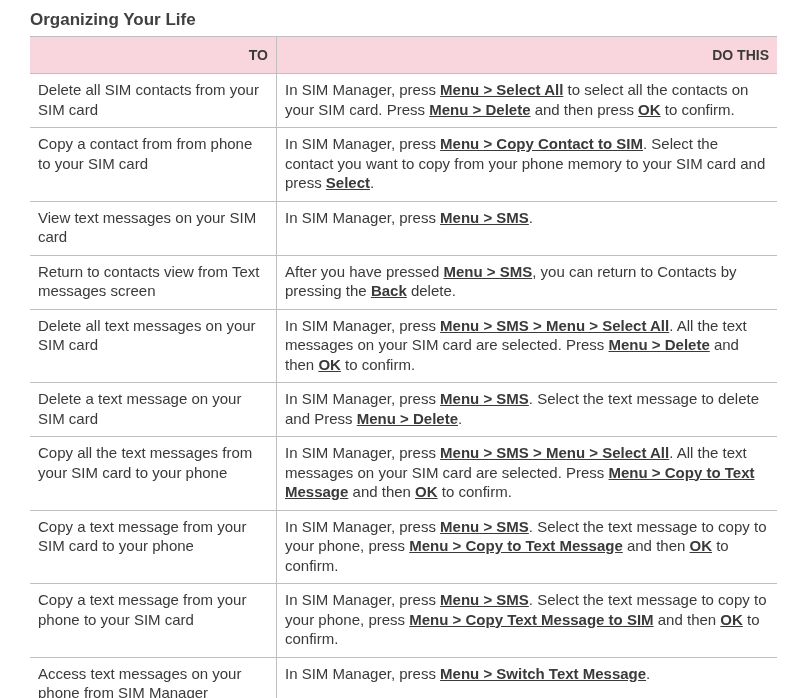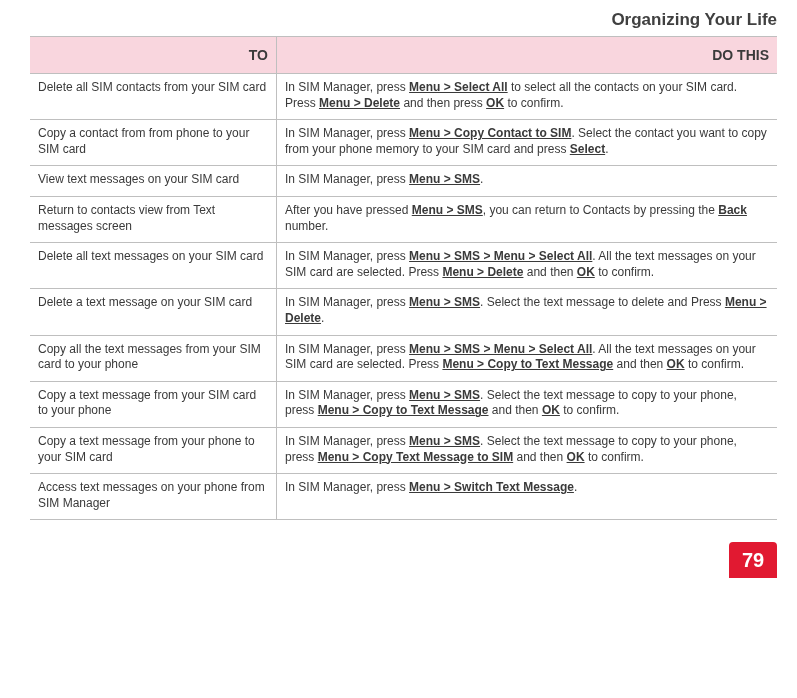--- a/index.html
+++ b/index.html
@@ -11,21 +11,21 @@
     font-family: Arial, Helvetica, sans-serif;
     color: #3a3a3a;
     overflow: hidden;
   }
   .page {
     width: 797px;
     padding: 10px 20px 0 30px;
     box-sizing: border-box;
   }
   .section-title {
-    text-align: right;
+    text-align: left;
     font-size: 17px;
     font-weight: bold;
     margin: 0 0 6px 0;
     color: #404040;
   }
   table.tbl {
     width: 100%;
     border-collapse: collapse;
     table-layout: fixed;
   }
@@ -41,21 +41,21 @@
     color: #3a3a3a;
     vertical-align: middle;
   }
   table.tbl th + th,
   table.tbl td + td {
     border-left: 1px solid #bfbfbf;
   }
   table.tbl td {
     border-top: 1px solid #bfbfbf;
     border-bottom: 1px solid #bfbfbf;
-    font-size: 12px;
+    font-size: 15px;
     line-height: 1.3;
     padding: 6px 8px 8px 8px;
     vertical-align: top;
     color: #3a3a3a;
   }
   col.c1 { width: 33%; }
   col.c2 { width: 67%; }
   .b { font-weight: bold; text-decoration: underline; }
   .tabline {
     margin-top: 22px;
@@ -104,21 +104,21 @@
         <tr>
           <td>Copy a contact from from phone to your SIM card</td>
           <td><span>In SIM Manager, press </span><span class="b">Menu &gt; Copy Contact to SIM</span><span>. Select the contact you want to copy from your phone memory to your SIM card and press </span><span class="b">Select</span><span>.</span></td>
         </tr>
         <tr>
           <td>View text messages on your SIM card</td>
           <td><span>In SIM Manager, press </span><span class="b">Menu &gt; SMS</span><span>.</span></td>
         </tr>
         <tr>
           <td>Return to contacts view from Text messages screen</td>
-          <td><span>After you have pressed </span><span class="b">Menu &gt; SMS</span><span>, you can return to Contacts by pressing the </span><span class="b">Back</span><span> number.</span></td>
+          <td><span>After you have pressed </span><span class="b">Menu &gt; SMS</span><span>, you can return to Contacts by pressing the </span><span class="b">Back</span><span> delete.</span></td>
         </tr>
         <tr>
           <td>Delete all text messages on your SIM card</td>
           <td><span>In SIM Manager, press </span><span class="b">Menu &gt; SMS &gt; Menu &gt; Select All</span><span>. All the text messages on your SIM card are selected. Press </span><span class="b">Menu &gt; Delete</span><span> and then </span><span class="b">OK</span><span> to confirm.</span></td>
         </tr>
         <tr>
           <td>Delete a text message on your SIM card</td>
           <td><span>In SIM Manager, press </span><span class="b">Menu &gt; SMS</span><span>. Select the text message to delete and Press </span><span class="b">Menu &gt; Delete</span><span>.</span></td>
         </tr>
         <tr>

